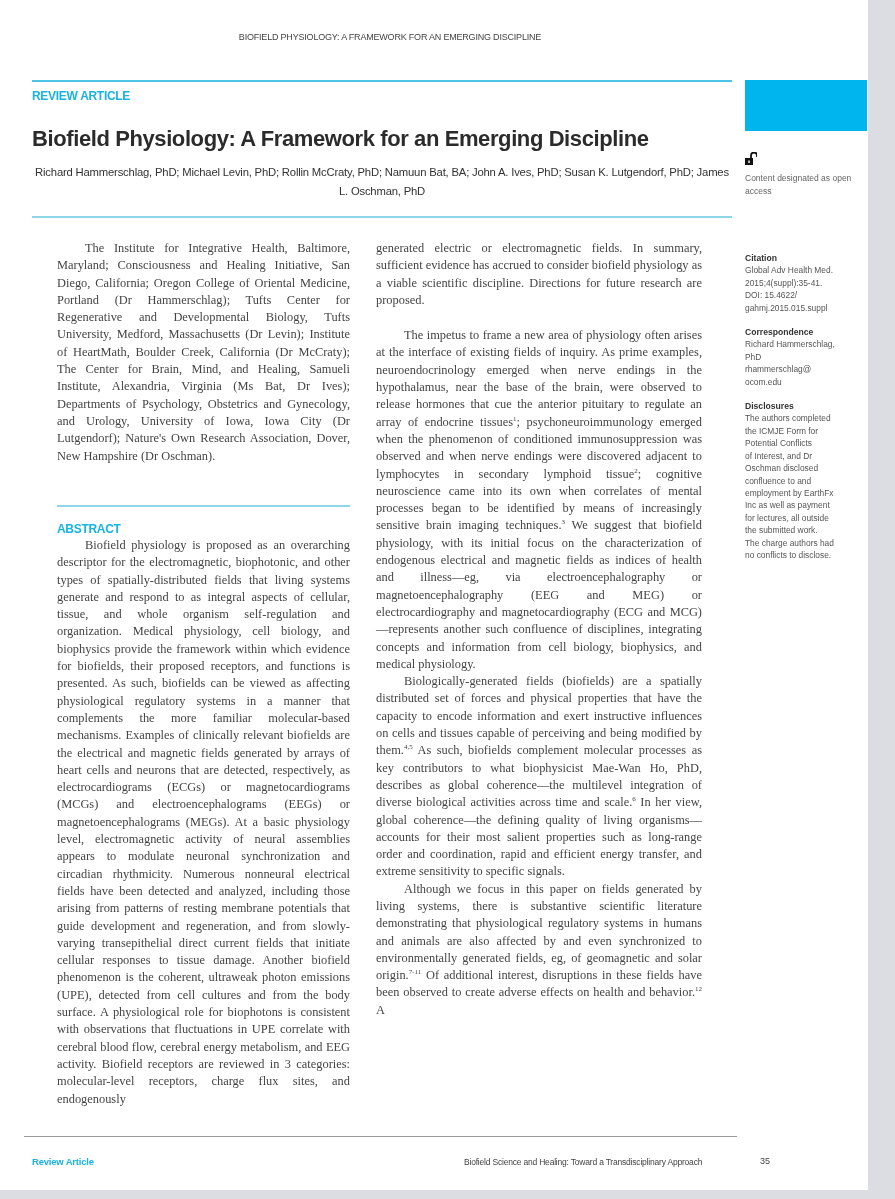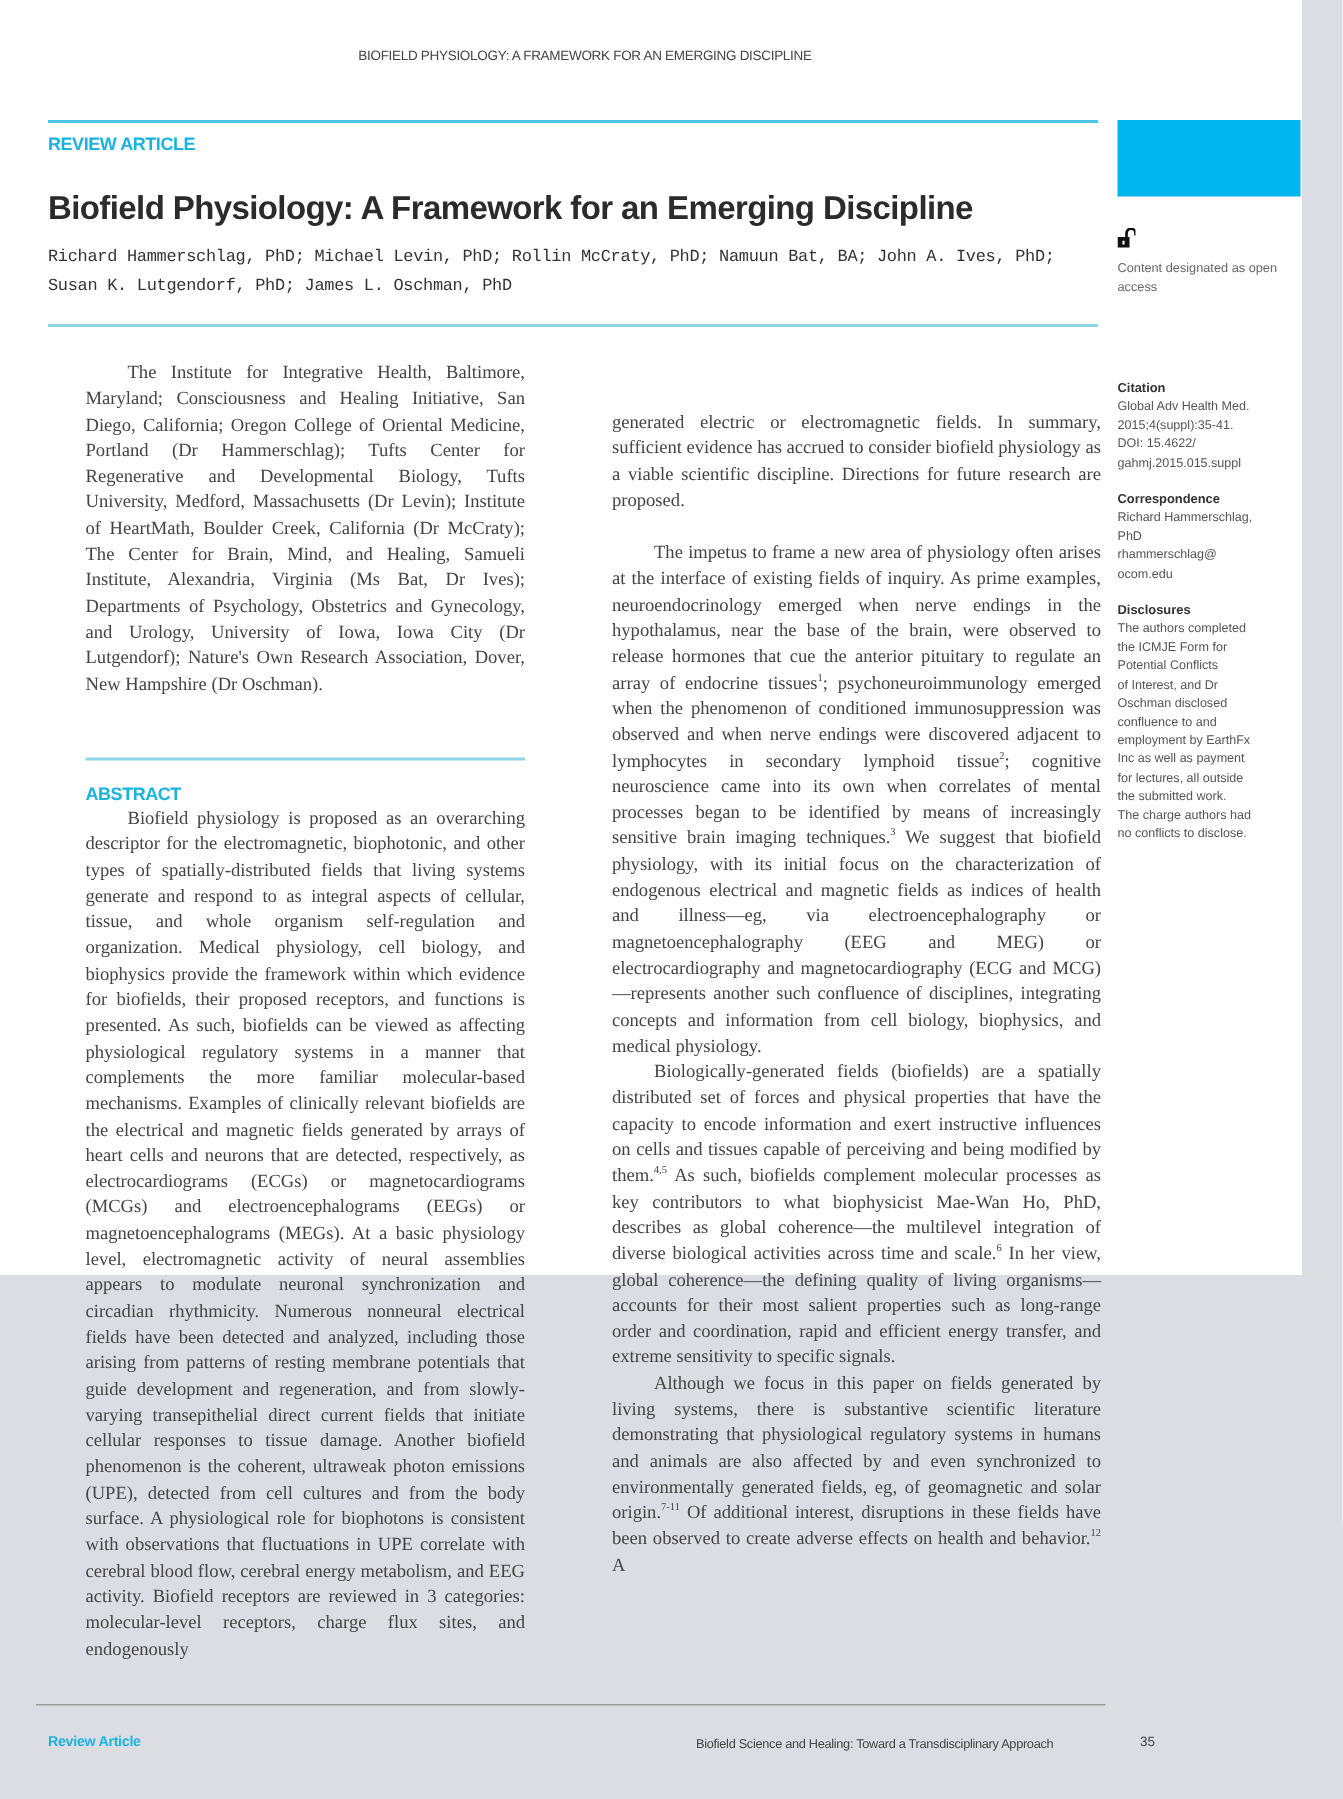--- a/index.html
+++ b/index.html
@@ -5,21 +5,21 @@
   html, body { margin: 0; padding: 0; }
   body {
     width: 895px; height: 1199px; overflow: hidden;
     background: #dcdce3;
     font-family: "Liberation Serif", serif;
     color: #3a3a3a;
     position: relative;
   }
   .page {
     position: absolute; left: 0; top: 0;
-    width: 868px; height: 850px;
+    width: 868px; height: 1190px;
     background: #ffffff;
   }
   .running-head {
     position: absolute; top: 32px; left: 0; width: 780px;
     text-align: center;
     font-family: "Liberation Sans", sans-serif;
     font-size: 9px; letter-spacing: -0.2px; color: #444;
   }
   .rule-top {
     position: absolute; left: 32px; top: 80px; width: 394px; height: 2px;
@@ -35,42 +35,42 @@
     background: #00b4ee;
   }
   .title {
     position: absolute; left: 32px; top: 126px;
     font-family: "Liberation Sans", sans-serif;
     font-size: 22px; font-weight: bold; color: #2b2b2b; letter-spacing: -0.4px;
     margin: 0;
   }
   .authors {
     position: absolute; left: 32px; top: 163px; width: 700px;
-    font-family: Liberation Mono, monospace;
-    font-size: 11.3px; line-height: 19px; color: #333; letter-spacing: -0.2px;
+    font-family: Liberation Sans, sans-serif;
+    font-size: 11.3px; line-height: 19px; color: #333; letter-spacing: -0.2px; text-align: center;
   }
   .oa-icon { position: absolute; left: 745px; top: 152px; width: 12px; height: 14px; }
   .oa-text {
     position: absolute; left: 745px; top: 172px; width: 110px;
     font-family: "Liberation Sans", sans-serif;
     font-size: 8.5px; line-height: 13px; color: #666;
   }
   .rule-mid {
     position: absolute; left: 32px; top: 216px; width: 393px; height: 2px;
     background: #8fd5e8;
   }
   .col {
     position: absolute; top: 240px;
     font-size: 12.4px; line-height: 17.3px; color: #444;
     text-align: justify;
   }
   .col p { margin: 0; text-indent: 28px; }
   .col p.noindent { text-indent: 0; }
   .col-left { left: 57px; width: 293px; }
-  .col-mid { left: 408px; width: 326px; margin-top: 33px; }
+  .col-mid { left: 376px; width: 326px; }
   .h-sans {
     font-family: "Liberation Sans", sans-serif;
     font-weight: bold; font-size: 12px; color: #2b2b2b; text-indent: 0;
     margin: 0; line-height: 16px;
   }
   .h-blue {
     font-family: "Liberation Sans", sans-serif;
     font-weight: bold; font-size: 12px; color: #19b3e0; letter-spacing: -0.3px;
     margin: 0; line-height: 16px;
   }

